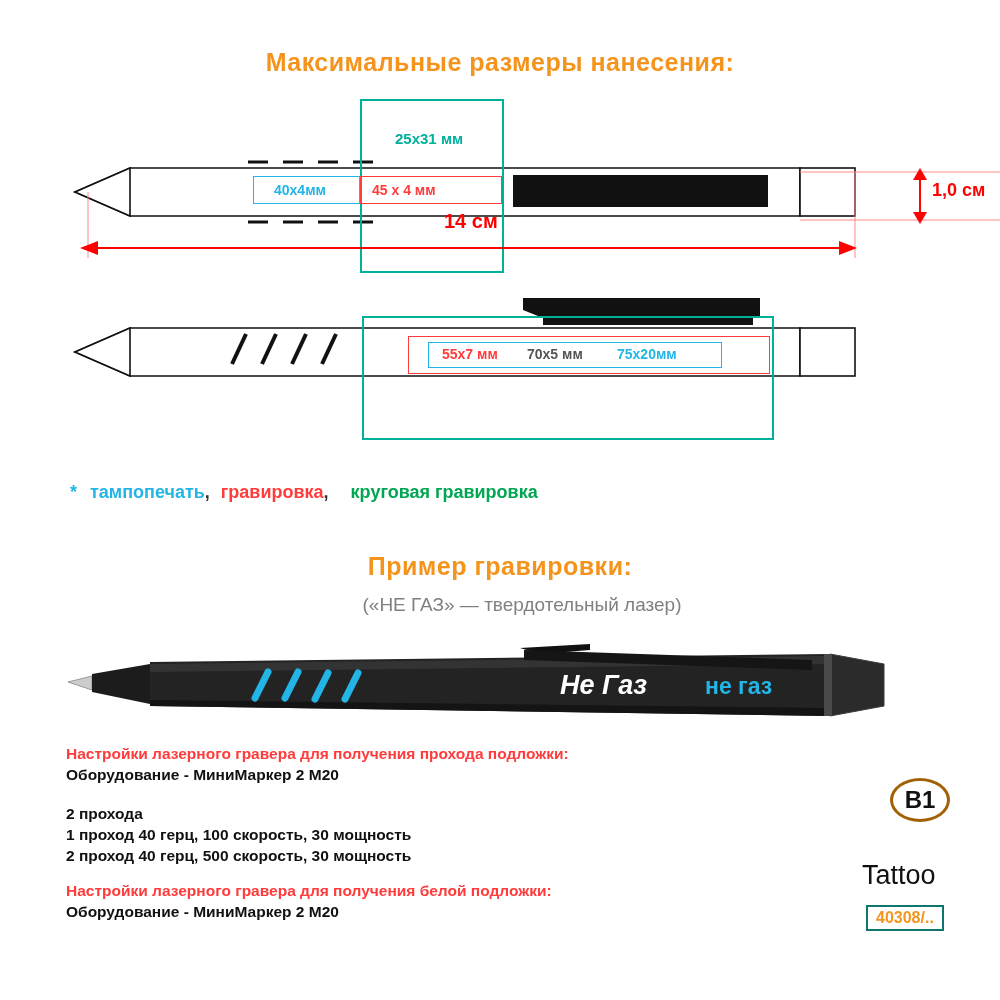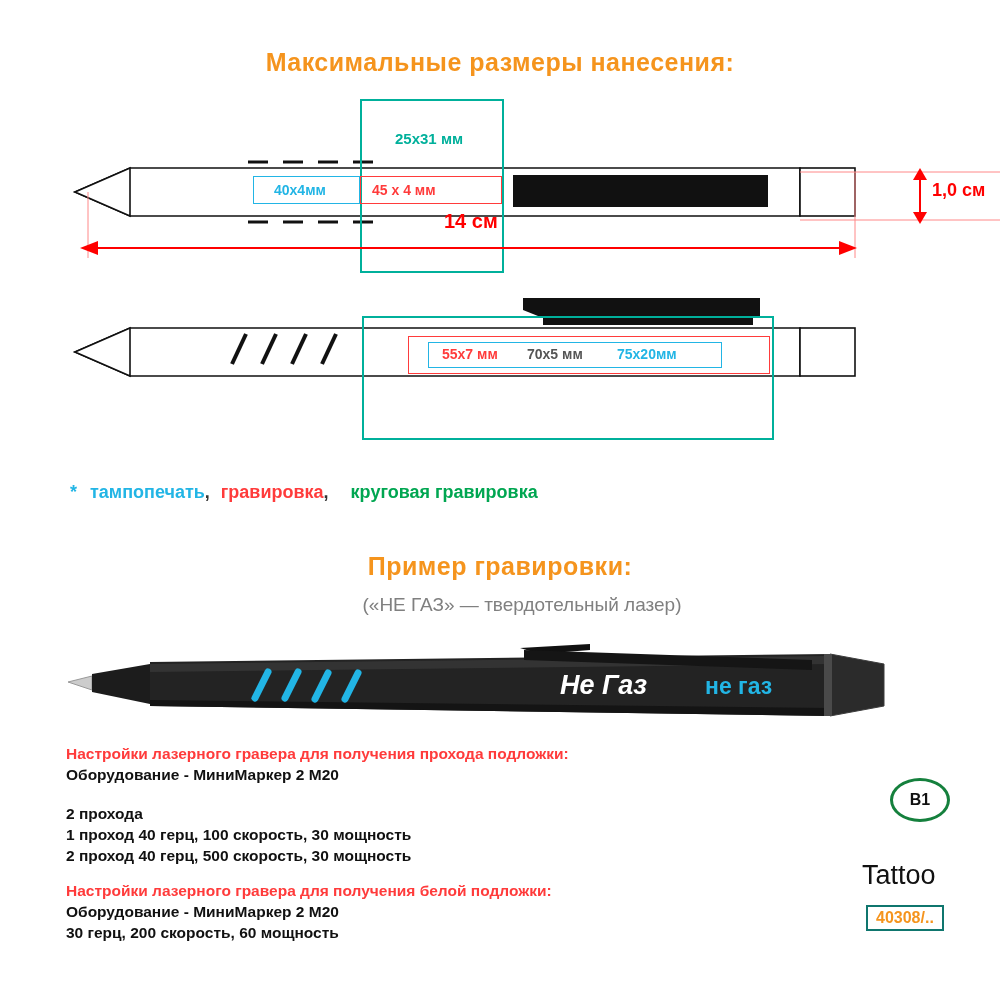--- a/index.html
+++ b/index.html
@@ -33,23 +33,23 @@
   .legend .c2{color:#ff3b3b;}
   .legend .c3{color:#00a651;padding-left:11px;}
   .legend .sep{color:#333;}
 
   
   .set-head{color:#ff3b3b;font-weight:bold;font-size:15.5px;}
   .set-line{color:#111;font-weight:bold;font-size:15.5px;}
 
   
   .b1{
-    position:absolute;width:54px;height:38px;border:3px solid #15803d;
+    position:absolute;width:54px;height:38px;border:3px solid #a16207;
     border-radius:50%;display:flex;align-items:center;justify-content:center;
-    font-weight:bold;font-size:16px;color:#111;
+    font-weight:bold;font-size:24px;color:#111;
   }
   .tattoo{position:absolute;font-size:27px;color:#111;}
   .code{
     position:absolute;border:2px solid #0f766e;color:#f5941d;
     font-size:16px;font-weight:bold;padding:2px 8px;
   }
 
   
   svg{display:block;overflow:visible;}
 </style>
@@ -185,18 +185,17 @@
   <div class="set-head">Настройки лазерного гравера для получения прохода подложки:</div>
   <div class="set-line" style="margin-top:3px;">Оборудование - МиниМаркер 2  M20</div>
   <div class="set-line" style="margin-top:21px;">2 прохода</div>
   <div class="set-line" style="margin-top:3px;">1 проход 40 герц, 100 скорость, 30 мощность</div>
   <div class="set-line" style="margin-top:3px;">2 проход 40 герц, 500 скорость, 30 мощность</div>
 </div>
 
 <div class="abs" style="left:66px;top:882px;width:620px;">
   <div class="set-head">Настройки лазерного гравера для получения белой подложки:</div>
   <div class="set-line" style="margin-top:3px;">Оборудование - МиниМаркер 2  M20</div>
-  <div class="set-line" style="margin-top:3px;">30 герц, 200 скорость, 60 мощность</div>
 </div>
 
 <div class="b1" style="left:890px;top:778px;">B1</div>
 <div class="tattoo" style="left:862px;top:860px;">Tattoo</div>
 <div class="code" style="left:866px;top:905px;">40308/..</div>
 
 </body></html>

